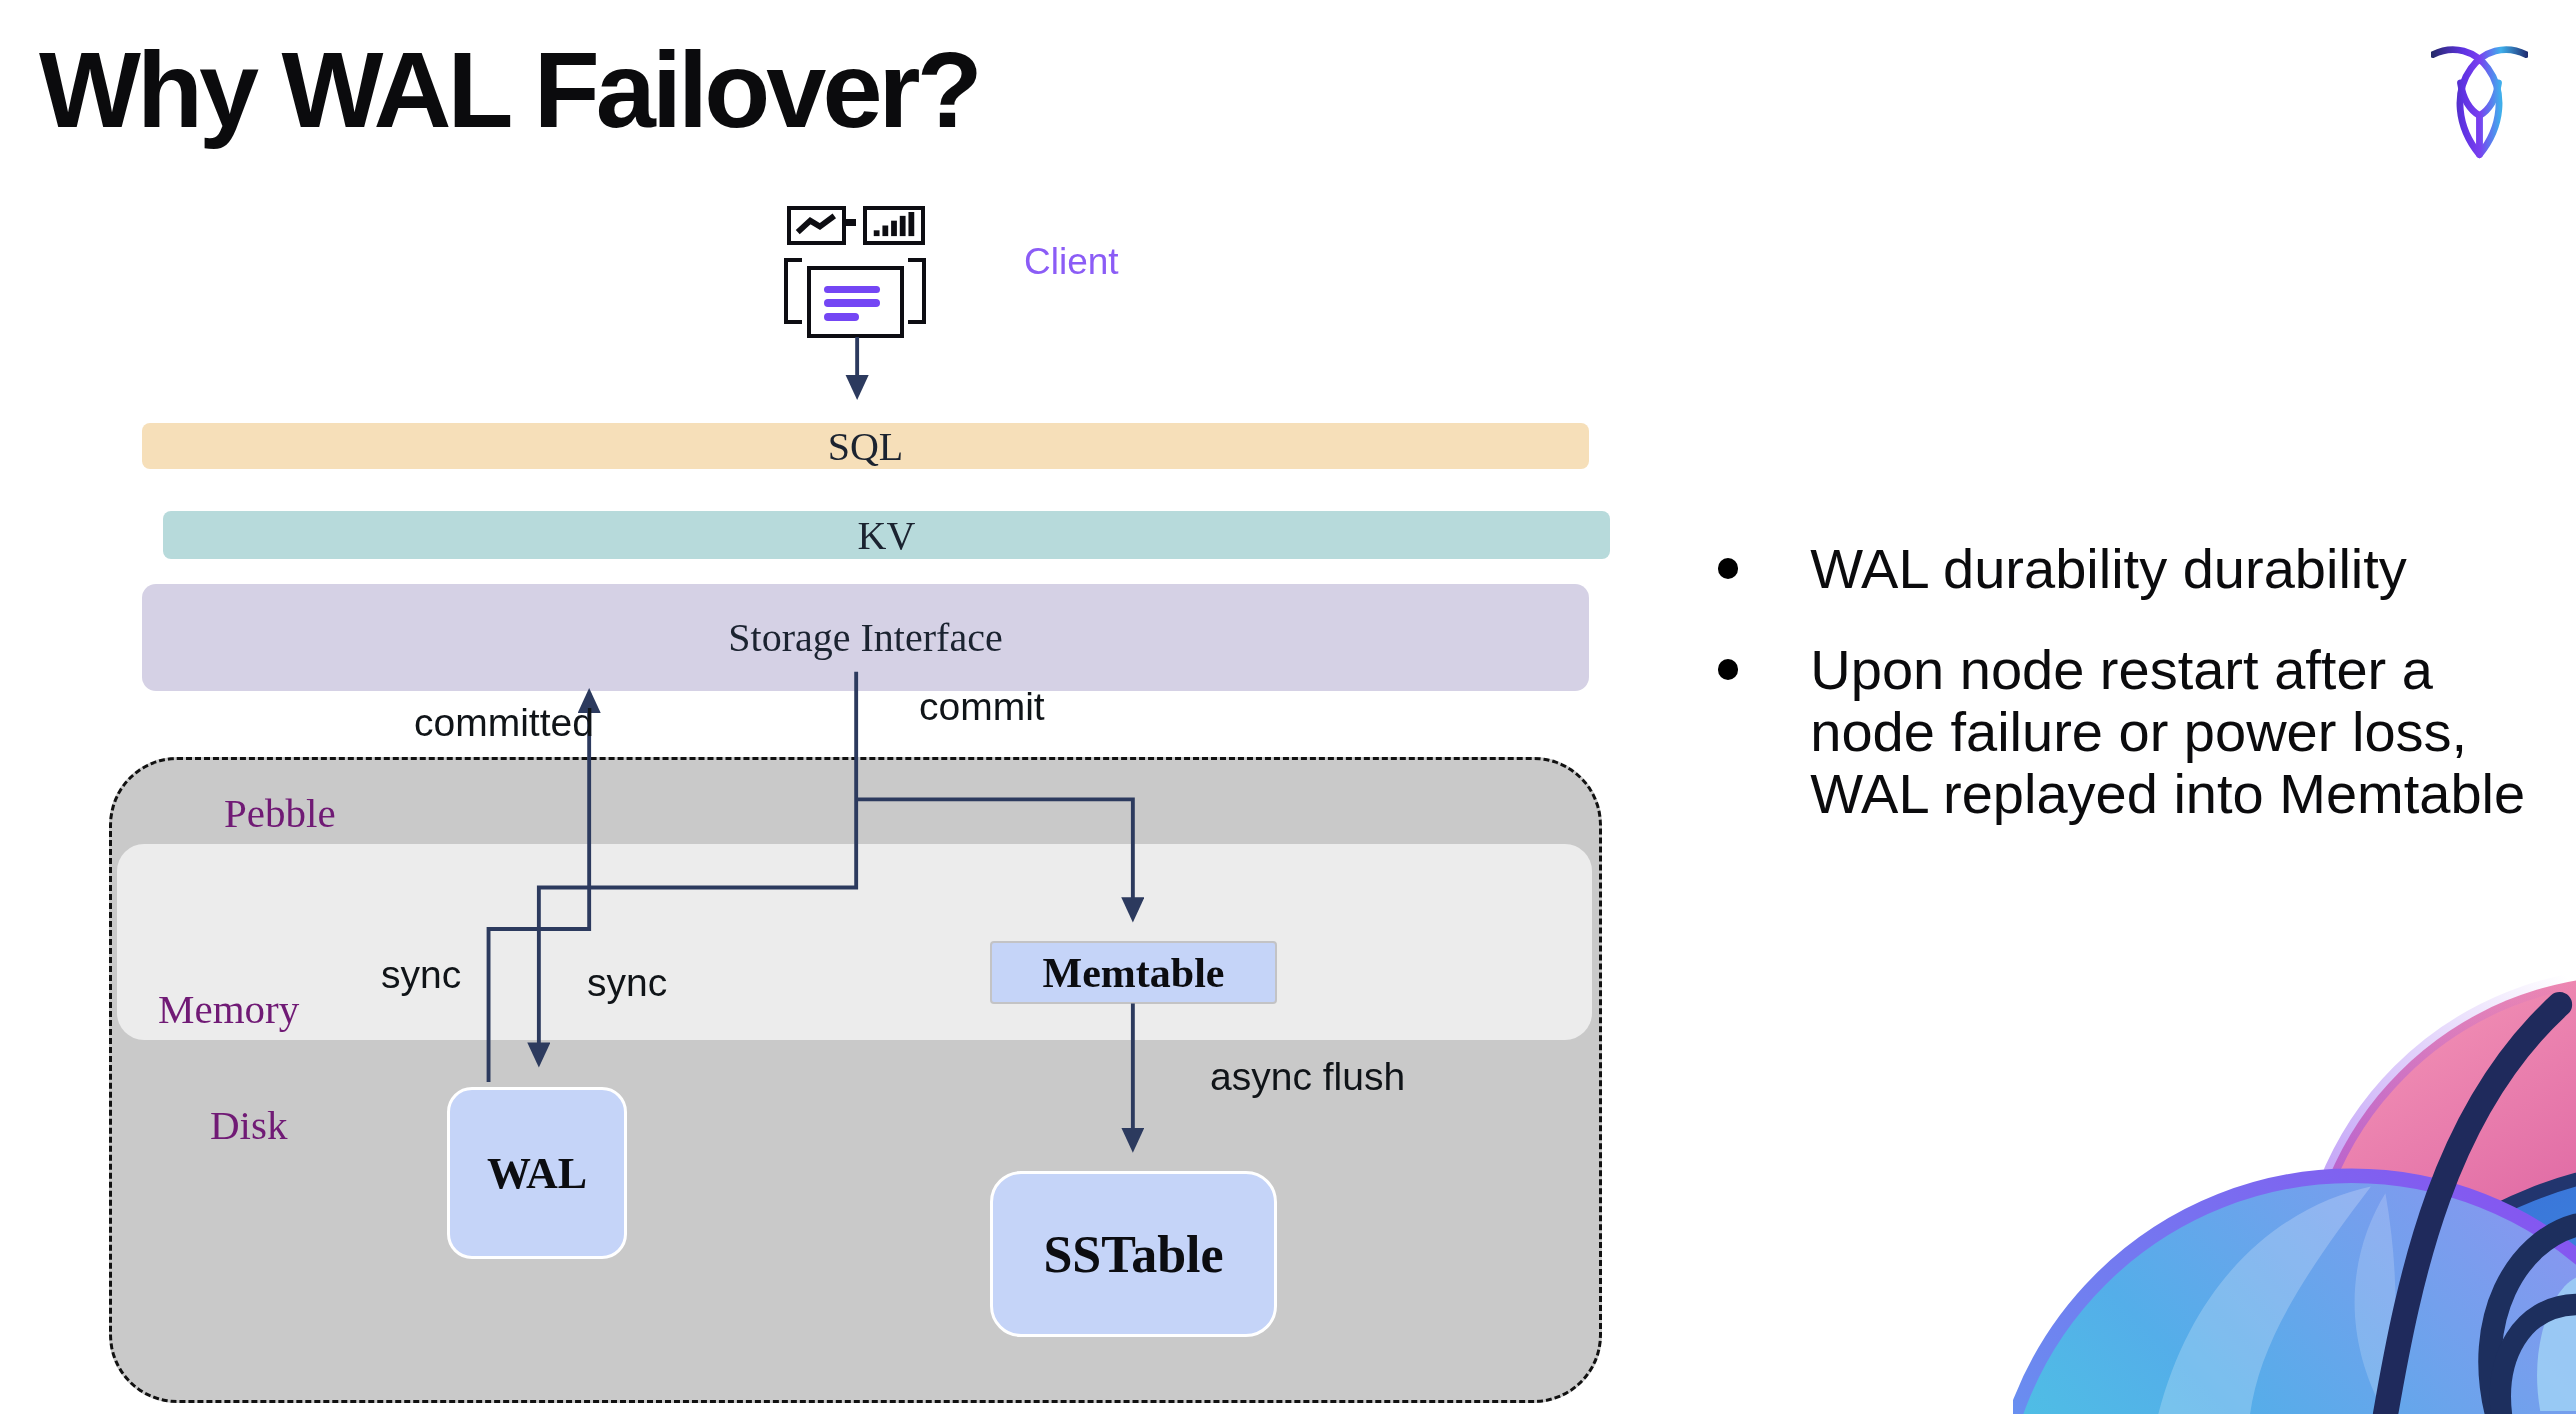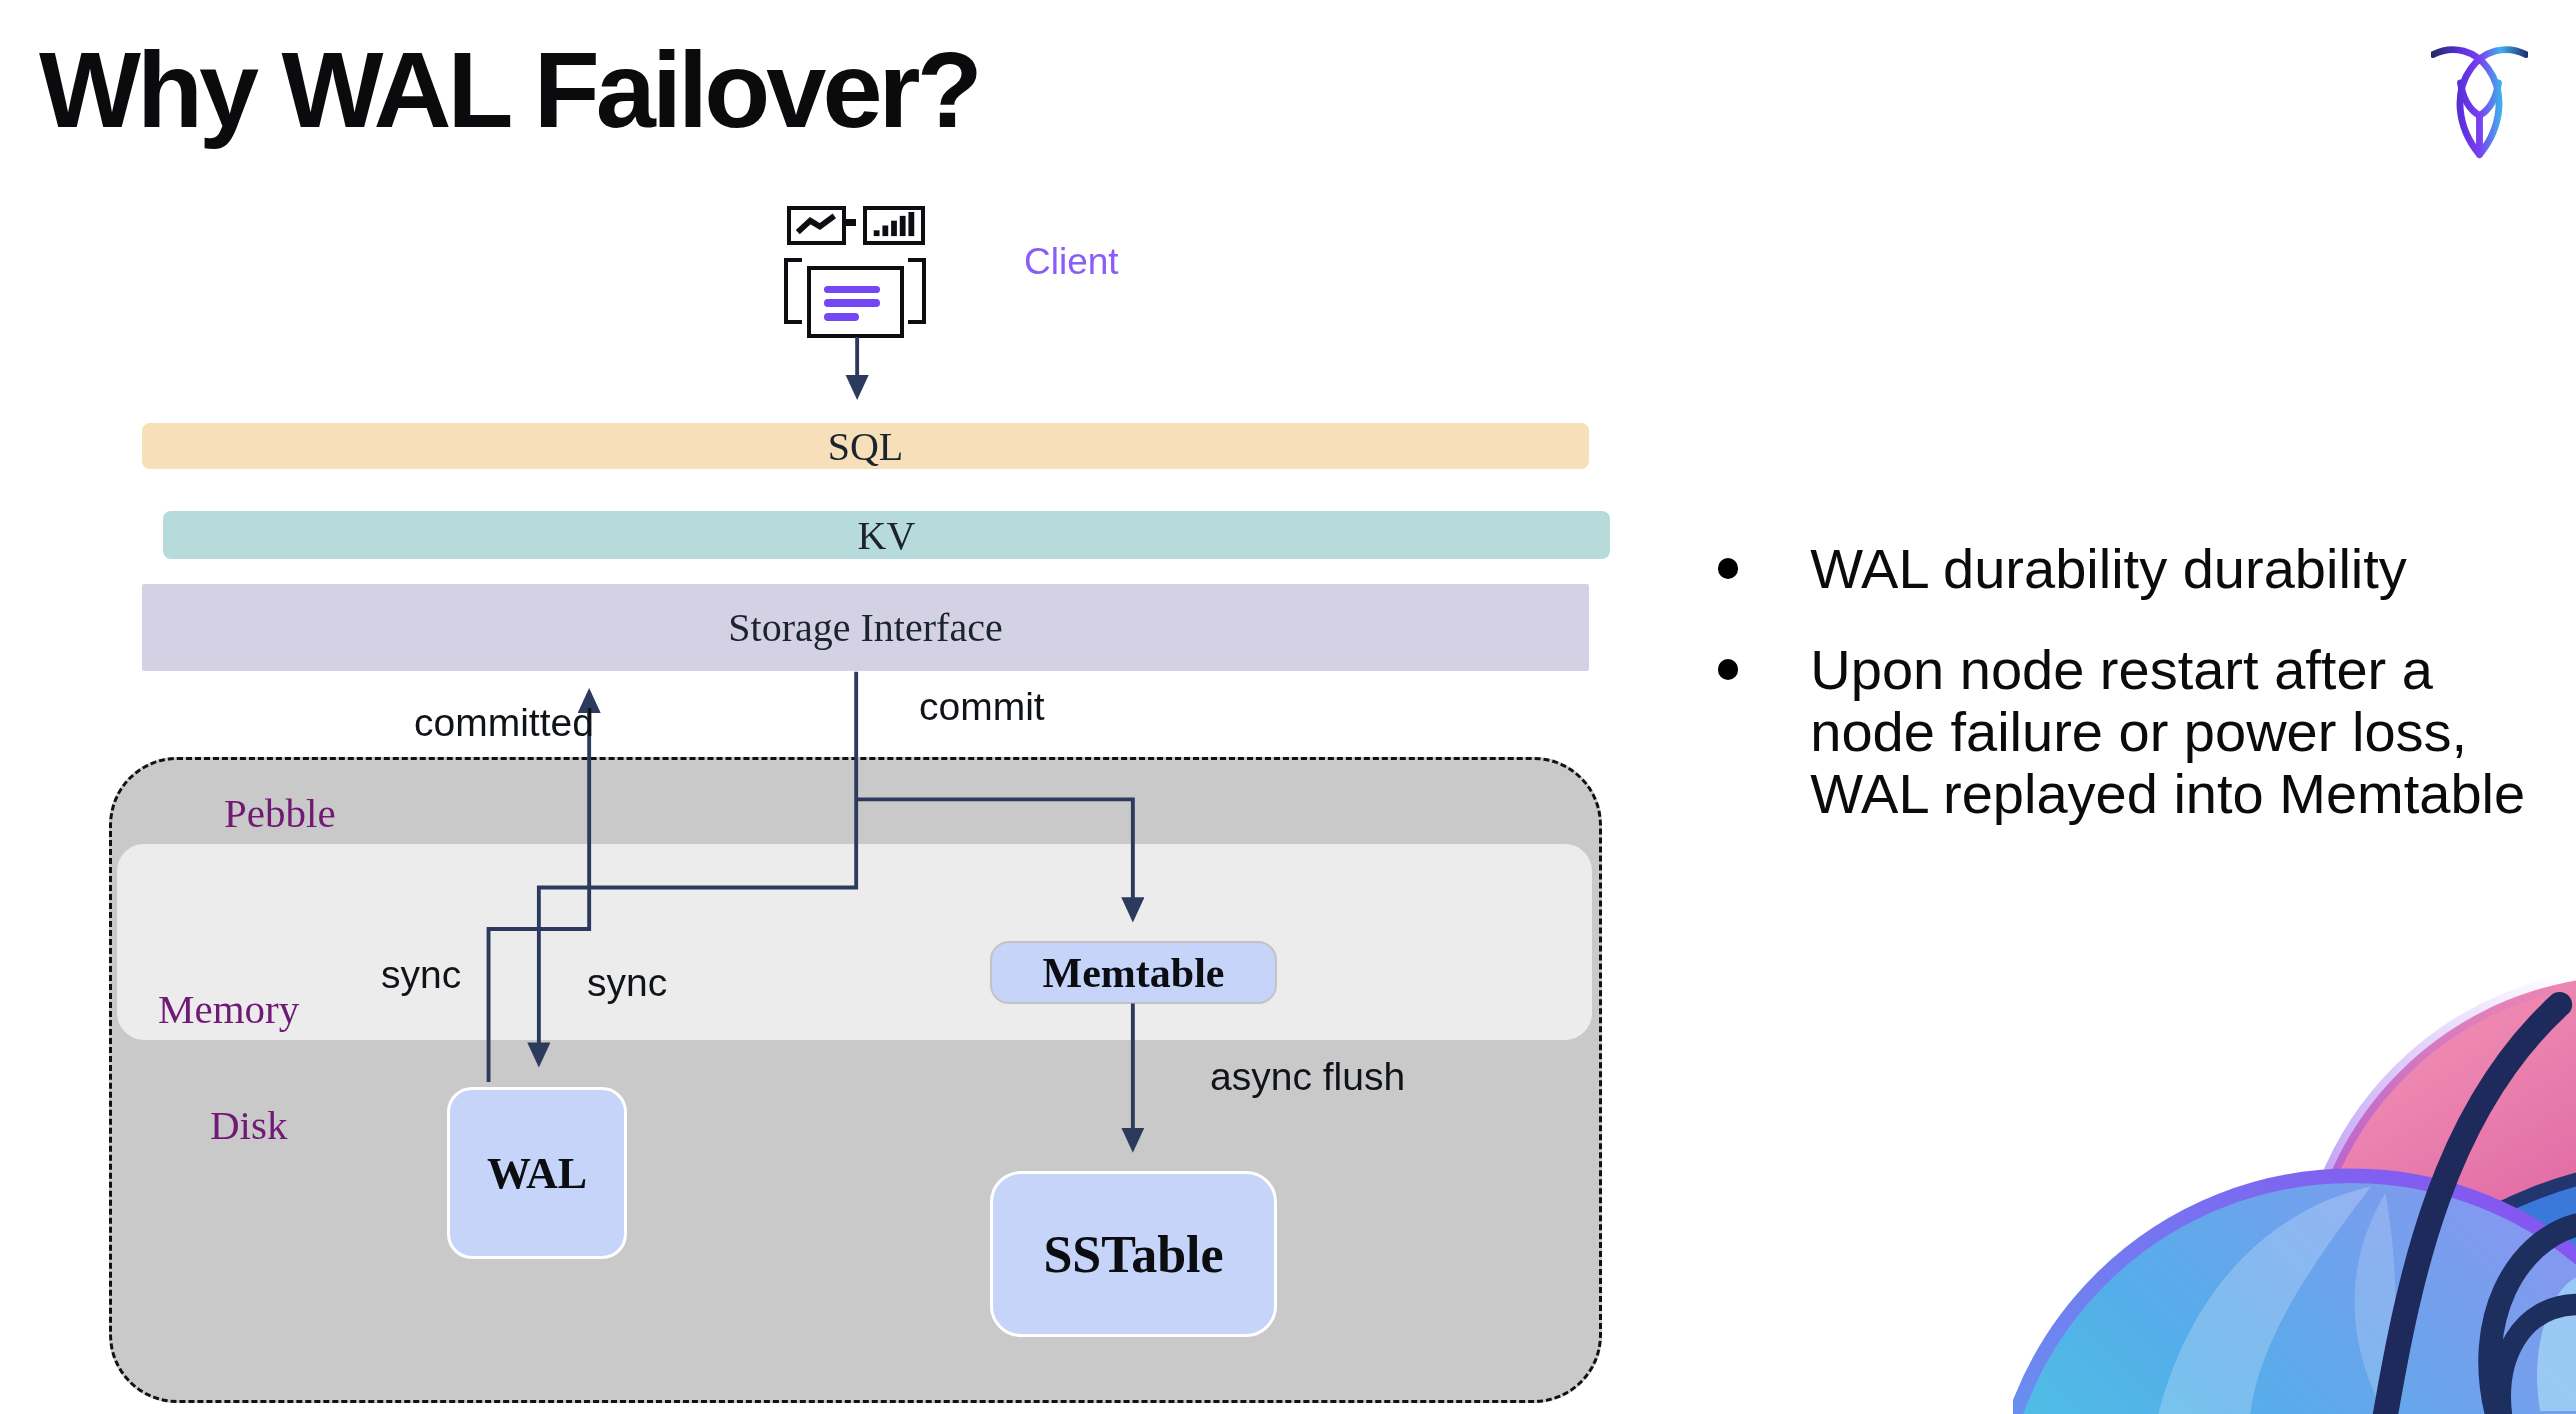--- a/index.html
+++ b/index.html
@@ -24,21 +24,21 @@
   .bracket.r{border-left:none;}
   
   .layer{
     left:142px;width:1447px;border-radius:8px;
     display:flex;align-items:center;justify-content:center;
     font-family:"Liberation Serif","DejaVu Serif",serif;
     font-size:40px;color:#1b2330;
   }
   #layer-sql{top:423px;height:46px;}
   #layer-kv{top:511px;height:48px;margin-left:21px;}
-  #layer-storage{top:584px;height:87px;border-radius:2px;}
+  #layer-storage{top:584px;height:107px;border-radius:14px;}
   
   #pebble{
     left:109px;top:757px;width:1493px;height:646px;
     background:#c9c9c9;border:3.9px dashed #111;border-radius:68px;
     box-sizing:border-box;
   }
   #memory-band{
     left:117px;top:844px;width:1475px;height:196px;
     background:#ececec;border-radius:27px;
   }
@@ -50,21 +50,21 @@
   #memory-label{left:158px;top:985px;}
   #disk-label{left:210px;top:1101px;}
   
   .node{
     display:flex;align-items:center;justify-content:center;
     background:#c5d4f8;
     font-family:"Liberation Serif","DejaVu Serif",serif;
     font-weight:700;color:#0c0d11;box-sizing:border-box;
   }
   #node-wal{left:447px;top:1087px;width:180px;height:172px;border:3.9px solid #fff;border-radius:25px;font-size:44px;}
-  #node-memtable{left:990px;top:941px;width:287px;height:63px;border:2.9px solid #c3c3c5;border-radius:19px;font-size:42px;}
+  #node-memtable{left:990px;top:941px;width:287px;height:63px;border:2.9px solid #c3c3c5;border-radius:4px;font-size:42px;}
   #node-sstable{left:990px;top:1171px;width:287px;height:166px;border:3.9px solid #fff;border-radius:31px;font-size:52px;text-align:center;}
   
   .edge-label{font-size:39px;color:#101418;}
   #lbl-committed{left:414px;top:701px;}
   #lbl-commit{left:919px;top:685px;}
   #lbl-sync-left{left:381px;top:953px;}
   #lbl-sync-right{left:587px;top:961px;}
   #lbl-async{left:1210px;top:1055px;}
   
   #edges-svg{left:0;top:0;pointer-events:none;}

